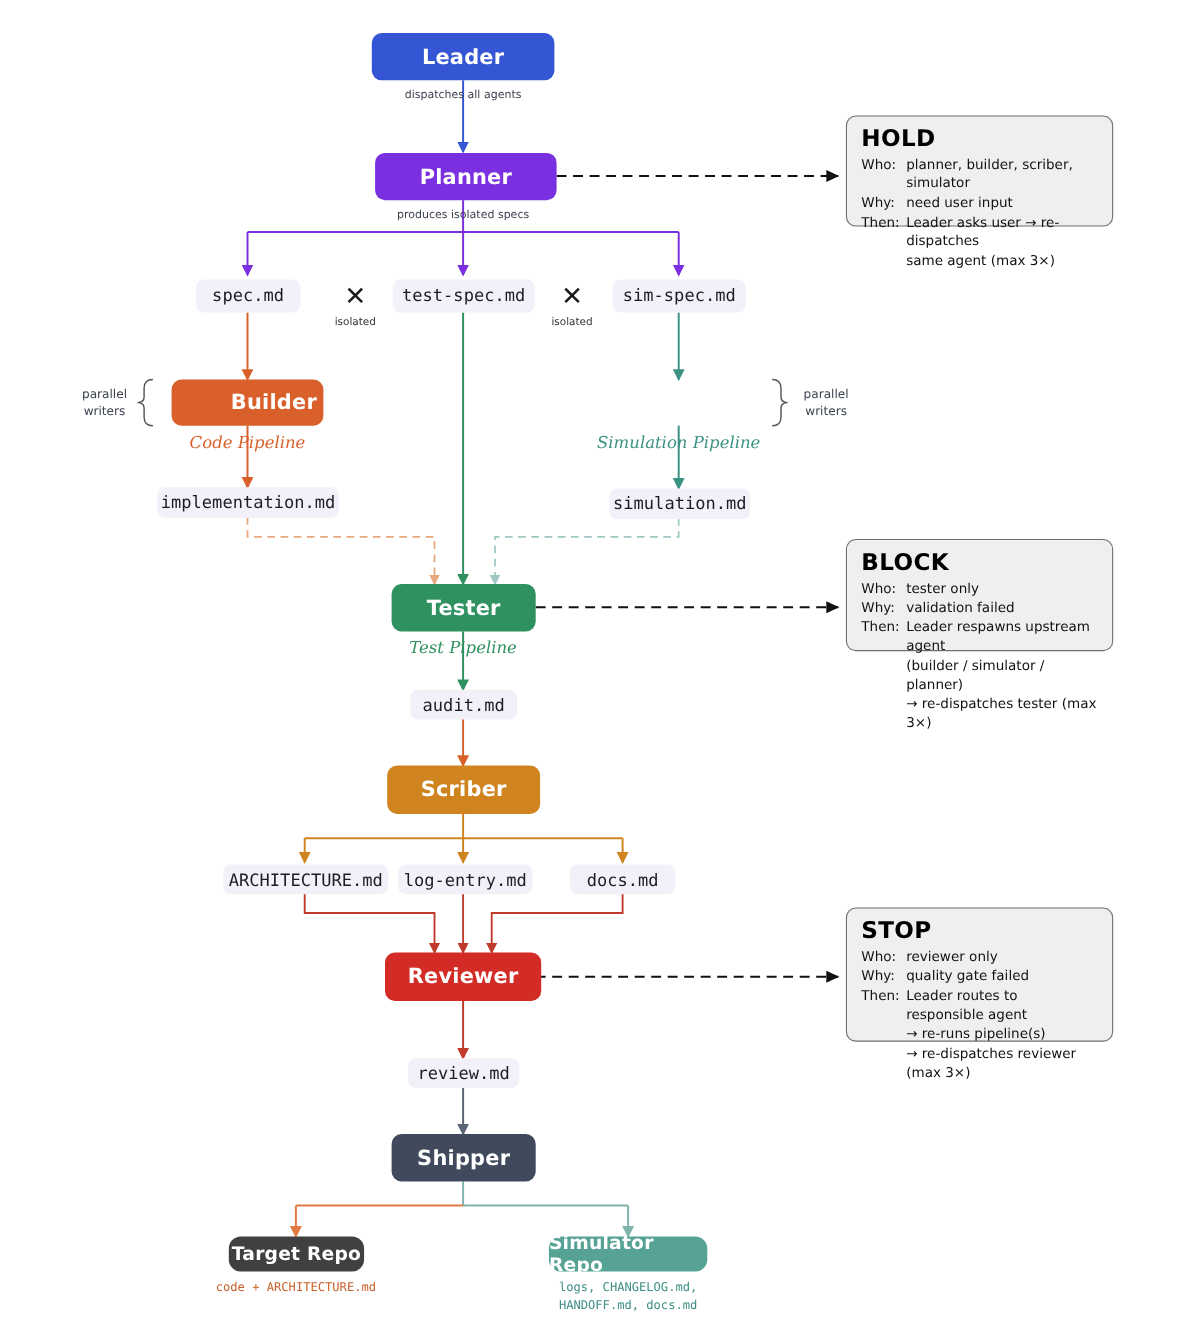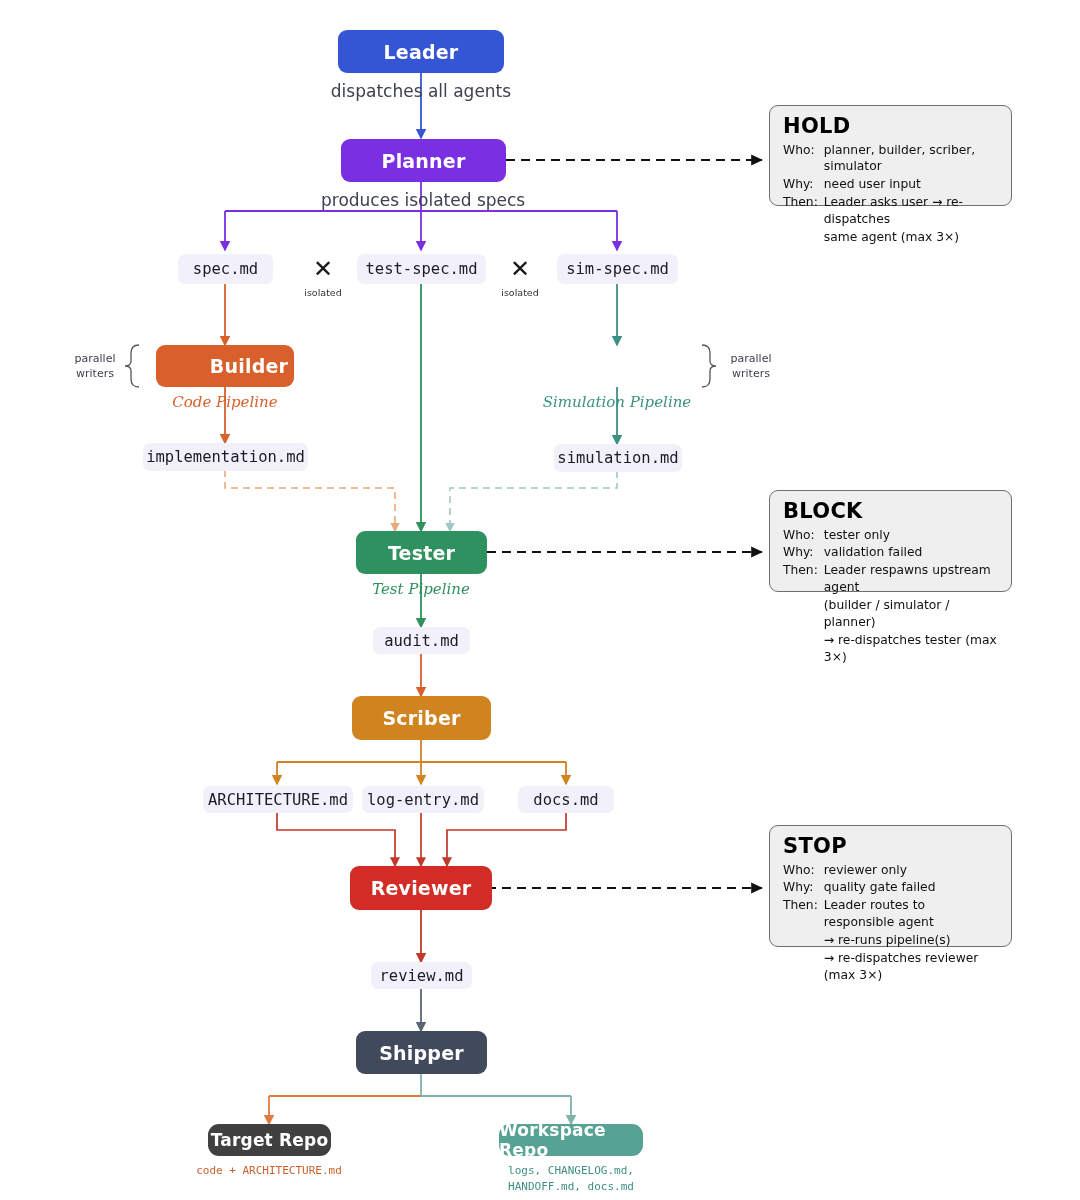--- a/index.html
+++ b/index.html
@@ -12,21 +12,21 @@
         display:flex;align-items:center;justify-content:center;
         color:#fff;font-weight:bold;letter-spacing:.2px;}
   .node.big{font-size:19px;}
   .node.repo{font-size:17px;border-radius:11px;}
 
   .chip{position:absolute;box-sizing:border-box;background:#f2f1f9;
         border-radius:7px;display:flex;align-items:center;justify-content:center;
         font-family:"DejaVu Sans Mono",monospace;font-size:15.5px;color:#1c1c24;
         white-space:nowrap;}
 
-  .edgelabel{position:absolute;font-size:17px;color:#3c4250;
+  .edgelabel{position:absolute;font-size:10px;color:#3c4250;
              white-space:nowrap;text-align:center;}
   .pipelabel{position:absolute;font-size:15px;font-style:italic;
              white-space:nowrap;text-align:center;font-family:"DejaVu Serif",serif;}
   .smalltag{position:absolute;font-size:9.5px;color:#333;white-space:nowrap;
             text-align:center;}
   .brace-label{position:absolute;font-size:11px;color:#3c4250;line-height:1.35;
                text-align:center;white-space:nowrap;}
   .xmark{position:absolute;font-size:24px;color:#1a1a1a;line-height:1;
          font-family:"DejaVu Sans",sans-serif;}
 
@@ -172,21 +172,21 @@
 
   <div class="node big" style="left:356px;top:1031px;width:131px;height:43px;background:#414a5c;">
     <span>Shipper</span>
   </div>
 
   <div class="node repo" style="left:208px;top:1124px;width:123px;height:32px;background:#404040;">
     <span>Target Repo</span>
   </div>
 
   <div class="node repo" style="left:499px;top:1124px;width:144px;height:32px;background:#56a395;">
-    <span>Workspace Repo</span>
+    <span>Simulator Repo</span>
   </div>
 
   <div class="chip" style="left:178px;top:254px;width:95px;height:30px;">
     <span>spec.md</span>
   </div>
   <div class="chip" style="left:357px;top:254px;width:129px;height:30px;">
     <span>test-spec.md</span>
   </div>
   <div class="chip" style="left:557px;top:254px;width:121px;height:30px;">
     <span>sim-spec.md</span>

